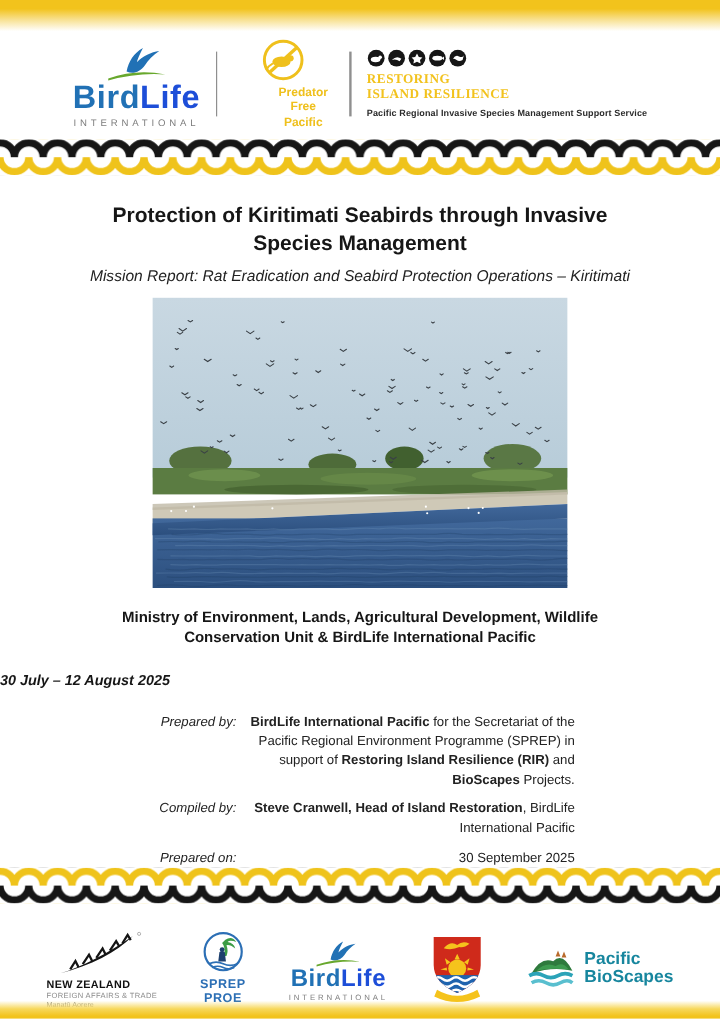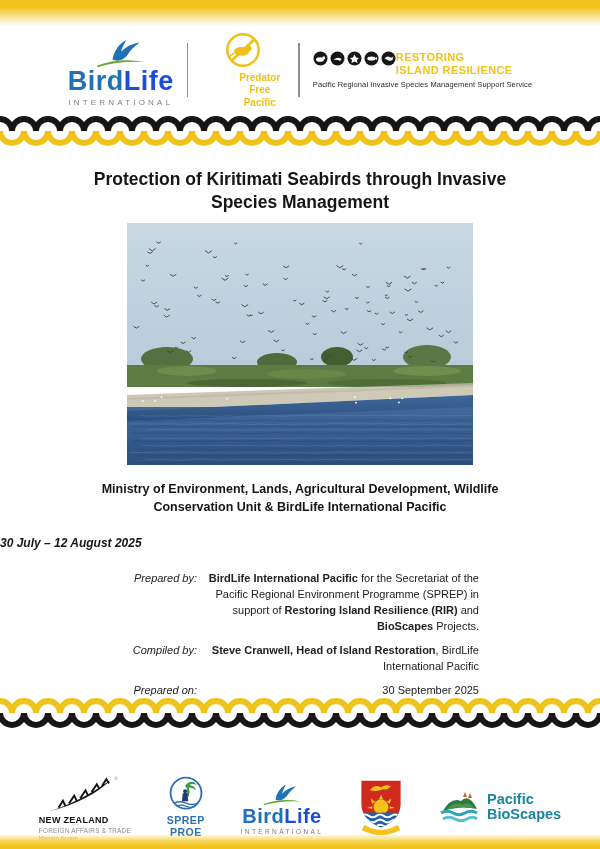--- a/index.html
+++ b/index.html
@@ -22,24 +22,24 @@
   .bl-small .bl-word{font-size:20px;}
   .bl-small .bl-tag{font-size:6.5px;letter-spacing:2.4px;color:#7d7d7d;margin-top:2px;}
 
   .pfp{display:flex;flex-direction:column;align-items:center;width:84px;}
   .pfp-label{color:#EFC01C;font-weight:bold;font-size:10px;text-align:center;line-height:1.25;margin-top:3px;margin-left:33px;}
 
   .prismss-block{display:flex;flex-direction:column;}
   .prismss-row{display:flex;align-items:flex-end;gap:12px;}
   .prismss-col{display:flex;flex-direction:column;align-items:center;}
   .prismss-word{font-family:"Liberation Serif",serif;font-weight:bold;font-size:20px;letter-spacing:2px;color:#161616;line-height:1;margin-top:2px;}
-  .rir-col{display:flex;flex-direction:row;padding-bottom:1px;}
+  .rir-col{display:flex;flex-direction:column;padding-bottom:1px;font-family:Liberation Serif, serif;}
   .rir-icons{display:flex;gap:2px;margin-bottom:4px;}
   .rir-text{color:#F2C21D;font-weight:bold;font-size:11px;line-height:1.15;letter-spacing:.4px;}
-  .prismss-caption{font-size:7.5px;font-weight:normal;color:#2b2b2b;margin-top:3px;letter-spacing:.1px;}
+  .prismss-caption{font-size:7.5px;font-weight:bold;color:#2b2b2b;margin-top:3px;letter-spacing:.1px;}
 
   .braid{display:block;margin-top:4px;}
 
   .title{max-width:432px;margin:22px auto 0;text-align:center;font-size:17.5px;font-weight:bold;line-height:1.32;color:#161616;}
   .subtitle{max-width:470px;margin:7px auto 0;text-align:center;font-style:italic;font-size:13px;line-height:1.35;color:#222;}
 
   .photo{display:block;width:346px;height:242px;margin:9px auto 0;}
 
   .orgs{max-width:472px;margin:16px auto 0;text-align:center;font-weight:bold;font-size:12.5px;line-height:1.42;color:#161616;}
   .daterange{margin:19px auto 0;font-weight:bold;font-style:italic;font-size:12px;color:#161616;}
@@ -137,20 +137,21 @@
     <defs>
       <pattern id="braidTop" width="24" height="30" patternUnits="userSpaceOnUse">
         <path d="M0 15 A11 11 0 0 0 24 15" fill="none" stroke="#EFC31B" stroke-width="6"></path>
         <path d="M-12 15 A11 11 0 0 1 12 15 M12 15 A11 11 0 0 1 36 15" fill="none" stroke="#161616" stroke-width="6"></path>
       </pattern>
     </defs>
     <rect width="600" height="30" fill="url(#braidTop)"></rect>
   </svg>
 
   <div class="title">Protection of Kiritimati Seabirds through Invasive Species Management</div>
+  <div class="subtitle">Mission Report: Rat Eradication and Seabird Protection Operations – Kiritimati</div>
 
   <svg class="photo" viewBox="0 0 346 242">
     <defs>
       <linearGradient id="skyg" x1="0" y1="0" x2="0" y2="1">
         <stop offset="0" stop-color="#C9D8E2"></stop>
           <stop offset="1" stop-color="#B7CCD9"></stop>
       </linearGradient>
       <linearGradient id="waterg" x1="0" y1="0" x2="0" y2="1">
         <stop offset="0" stop-color="#41689B"></stop>
           <stop offset="1" stop-color="#2C4F7E"></stop>

